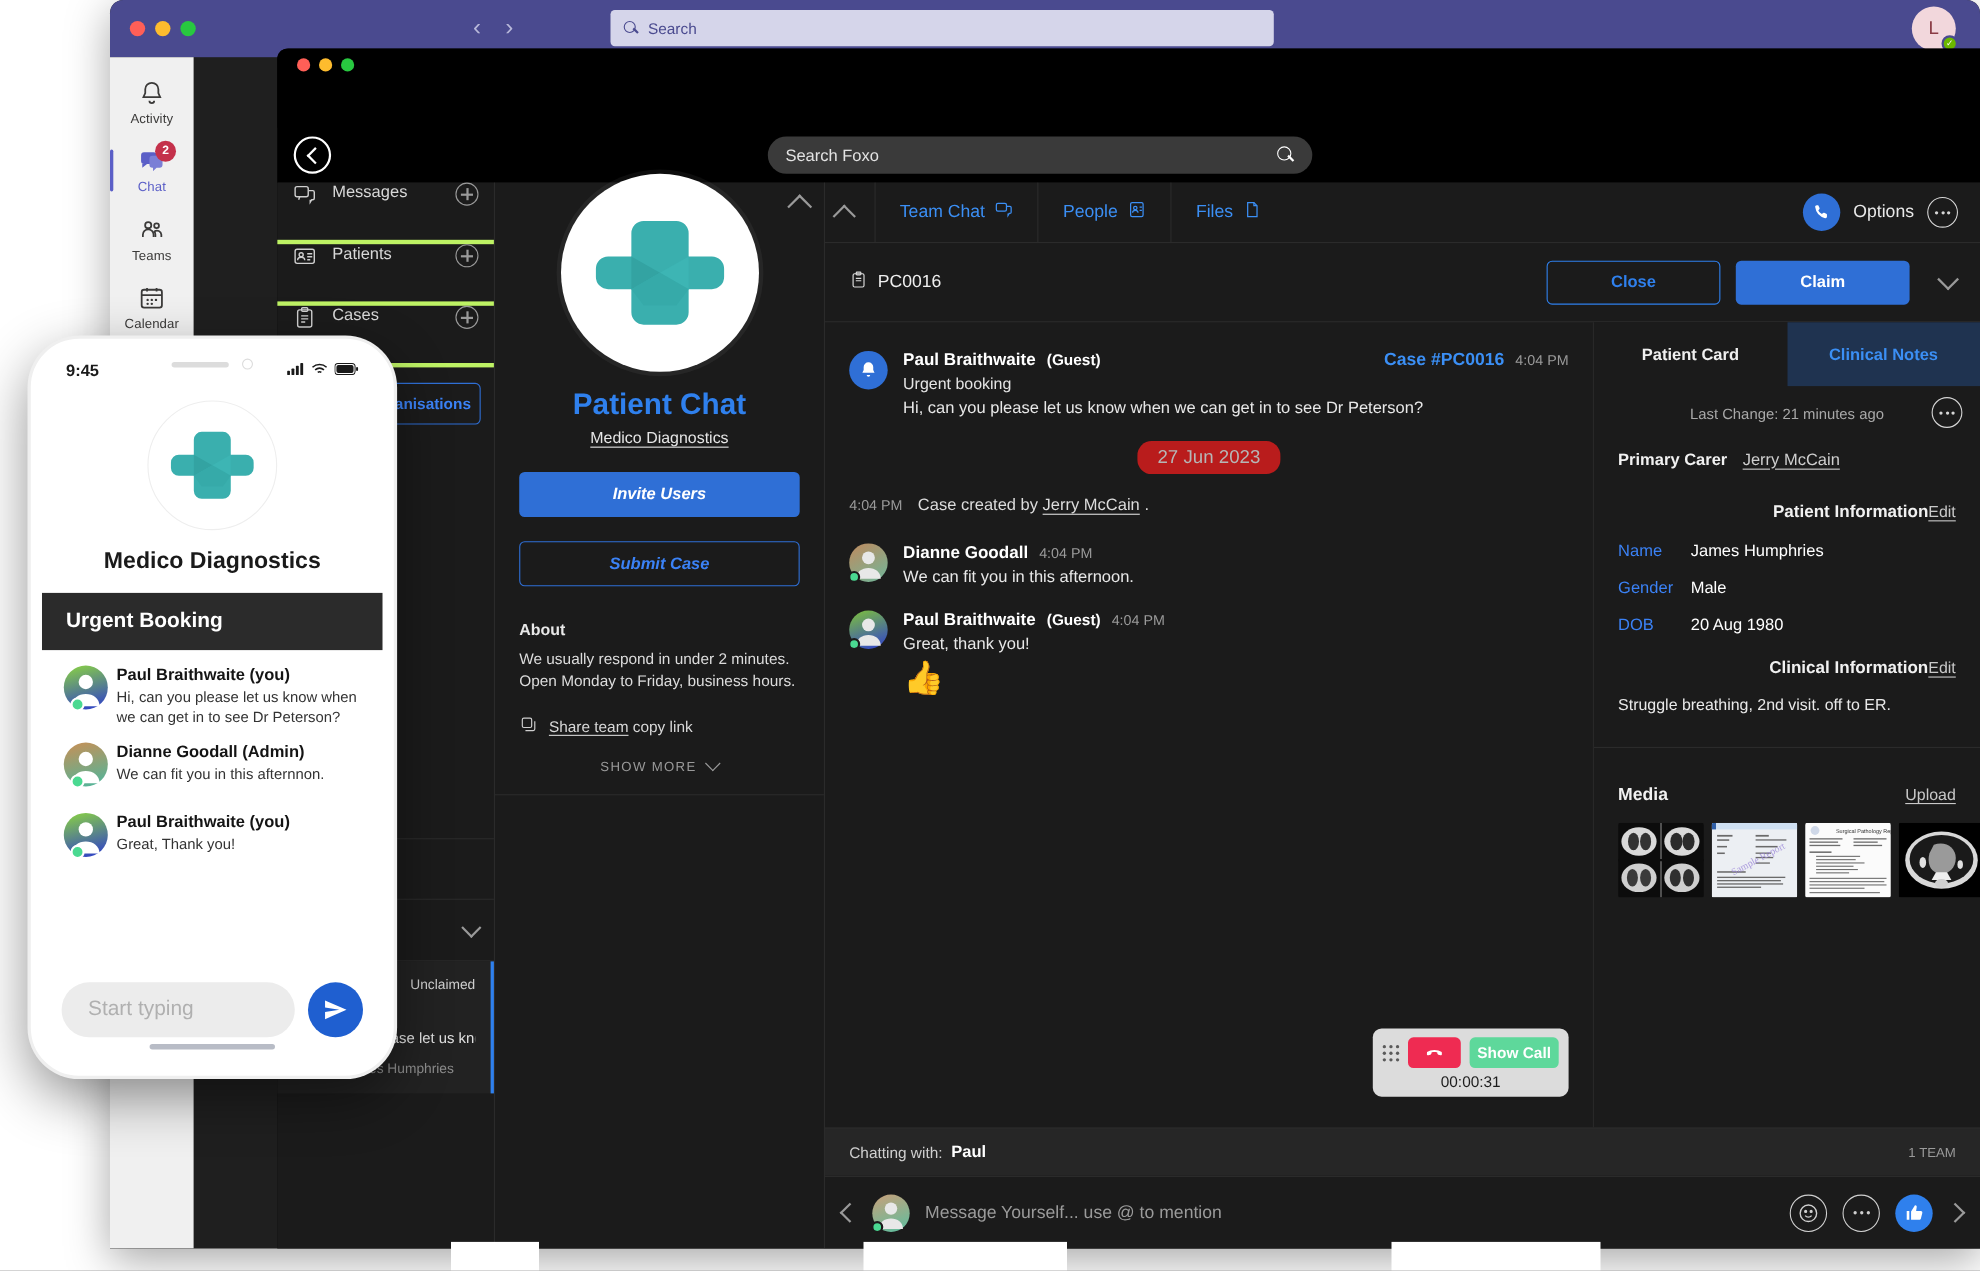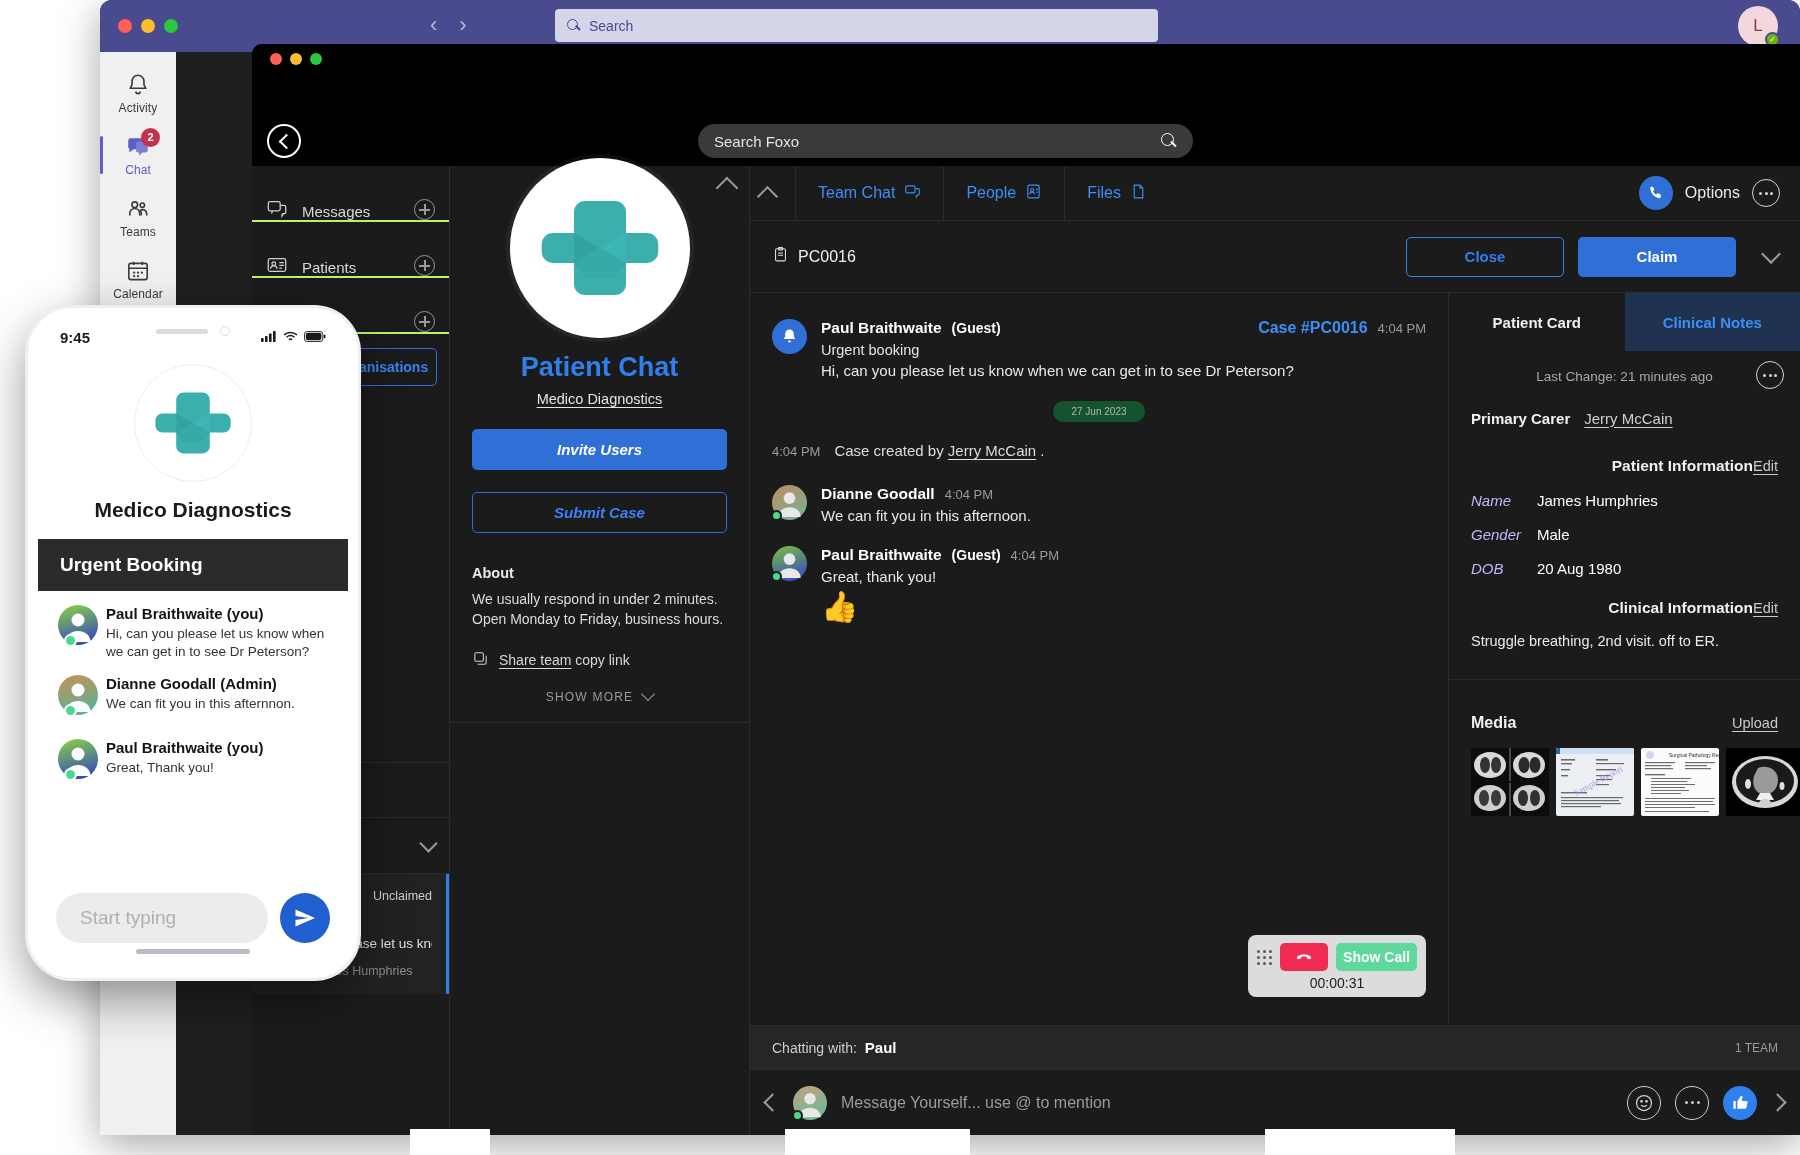--- a/index.html
+++ b/index.html
@@ -121,22 +121,22 @@
   .foxo-search .mag2 { width:16px;height:16px;position:relative; }
   .foxo-search .mag2::before{content:'';position:absolute;left:0;top:0;width:11px;height:11px;border:1.8px solid #fff;border-radius:50%;}
   .foxo-search .mag2::after{content:'';position:absolute;left:9px;top:10px;width:7px;height:1.8px;background:#fff;transform:rotate(45deg);}
 
   
   .foxo-body { position:absolute; left:0; top:122px; right:0; bottom:0; display:flex; background:#1b1b1b; }
 
   
   .menu-col { width: 198px; background:#1b1b1b; border-right: 1px solid #2b2b2b; position:relative;}
   .menu-row {
-    height: 56px; display:flex; align-items:flex-end; padding: 0 14px; gap: 14px;
-    border-bottom: 2px solid #bef264; cursor:pointer;
+    height: 56px; display:flex; align-items:flex-start; padding: 0 14px; gap: 14px;
+    border-bottom: 4px solid #bef264; cursor:pointer;
   }
   .menu-row .mtext { color:#d8d8d8; font-size: 15px; flex:1; }
   .menu-row .plus {
     width: 21px; height:21px; border-radius:50%; border:1.5px solid #9a9a9a; position:relative; flex:none;
   }
   .menu-row .plus::before,.menu-row .plus::after{
     content:''; position:absolute; background:#9a9a9a;
   }
   .menu-row .plus::before{left:4px;top:9px;width:11px;height:1.5px;}
   .menu-row .plus::after{top:4px;left:9px;height:11px;width:1.5px;}
@@ -228,21 +228,21 @@
   .msg-av.bell { background:#2f6fd6; display:flex;align-items:center;justify-content:center;}
   .msg-av .pres { position:absolute; left:-1px; bottom:-1px; width:11px;height:11px;border-radius:50%; background:#4ad991; border:2px solid #1b1b1b;}
   .msg-body { flex:1; min-width:0; }
   .msg-head { display:flex; align-items:baseline; gap:10px;}
   .msg-name { color:#fff; font-size:15.5px; font-weight:700;}
   .msg-guest { color:#fff; font-size:14px; font-weight:700;}
   .msg-time { color:#9a9a9a; font-size:13px;}
   .msg-case { color:#3b8ff5; font-size:16px; font-weight:700; margin-left:auto;}
   .msg-sub { color:#e4e4e4; font-size:14.5px; margin-top:5px;}
   .msg-text { color:#e8e8e8; font-size:15px; margin-top:4px;}
-  .date-pill { margin: 0 auto 20px auto; width: fit-content; padding: 5px 18px; background:#14532d; border-radius:13px; color:#b6b6b6; font-size:10px;}
+  .date-pill { margin: 0 auto 20px auto; width: fit-content; padding: 5px 18px; background:#b91c1c; border-radius:13px; color:#b6b6b6; font-size:17px;}
   .sys-row { display:flex; align-items:baseline; gap:14px; margin-bottom: 26px;}
   .sys-time { color:#9a9a9a; font-size:13px;}
   .sys-text { color:#dcdcdc; font-size:15px;text-align:center;}
   .sys-text u { text-decoration:underline; text-underline-offset:3px;}
   .reaction { font-size: 30px; margin-top: 4px; }
 
   
   .call-widget {
     position:absolute; right: 22px; bottom: 28px; width: 178px; height: 62px;
     background:#dcdcdc; border-radius: 8px; padding: 8px 9px;
@@ -276,21 +276,21 @@
   .rp-tab.active { background:#1f3350; color:#3b8ff5;}
   .rp-lastchange { display:flex; align-items:center; justify-content:center; position:relative; height: 50px; color:#a8a8a8; font-size:13.5px;}
   .rp-lastchange .dots-circle { position:absolute; right: 16px; top: 10px;}
   .rp-row { display:flex; align-items:center; padding: 0 22px; gap: 14px; min-height: 34px;}
   .rp-label { color:#f1f1f1; font-size:15px; font-weight:700;}
   .rp-link { color:#cfcfcf; font-size:15px; text-decoration:underline; text-underline-offset:3px;}
   .rp-section { display:flex; align-items:center; justify-content:flex-end; padding: 0 22px; margin-top: 22px;}
   .rp-sec-title { color:#f1f1f1; font-size:15.5px; font-weight:700;}
   .rp-edit { color:#c9c9c9; font-size:14.5px; text-decoration:underline; text-underline-offset:3px; cursor:pointer;}
   .rp-kv { display:flex; padding: 0 22px; margin-top: 17px; font-size:15px;}
-  .rp-k { color:#c4b5fd; width: 66px; flex:none;font-style:italic;}
+  .rp-k { color:#3b82f6; width: 66px; flex:none;}
   .rp-v { color:#fff; }
   .rp-note { padding: 0 22px; margin-top: 16px; color:#e9e9e9; font-size:14.5px;}
   .rp-divider { height:1px; background:#2b2b2b; margin-top: 30px;}
   .media-head { display:flex; align-items:center; justify-content:space-between; padding: 0 22px; margin-top: 34px;}
   .media-title { color:#f1f1f1; font-size:16px; font-weight:700;}
   .media-upload { color:#c9c9c9; font-size:14.5px; text-decoration:underline; text-underline-offset:3px; cursor:pointer;}
   .media-strip { display:flex; gap: 7px; padding: 0 22px; margin-top: 16px;}
   .thumb { width: 78px; height: 68px; border-radius:2px; overflow:hidden; cursor:pointer; flex:none;}
 
   

